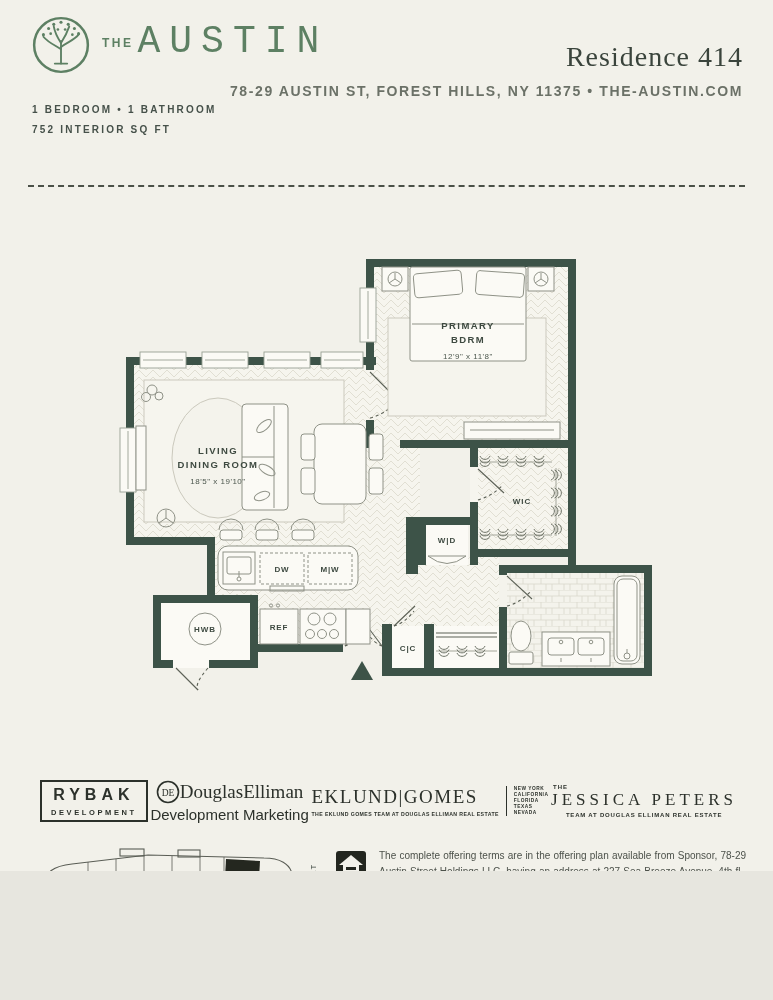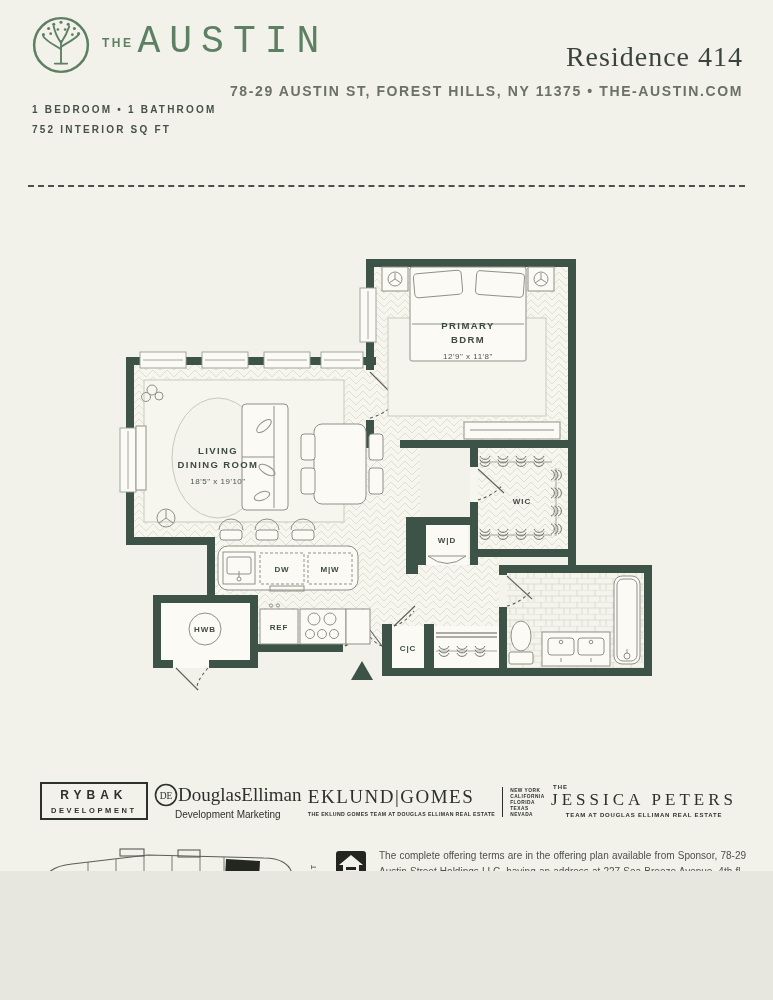--- a/index.html
+++ b/index.html
@@ -27,27 +27,27 @@
   .plan{position:absolute;left:118px;top:230px;}
   .plan text{font-family:"Liberation Sans",sans-serif;}
   .rmlabel{font-size:9.5px;font-weight:bold;letter-spacing:1.4px;fill:#3e4a41;text-anchor:middle;}
   .rmdims{font-size:8px;letter-spacing:.5px;fill:#4c574e;text-anchor:middle;}
   .smlabel{font-size:8px;font-weight:bold;letter-spacing:.9px;fill:#3e4a41;text-anchor:middle;}
 
   
   .logos{position:absolute;left:40px;right:36px;top:772px;height:58px;display:flex;
          align-items:center;justify-content:space-between;color:#2c312b;}
   .rybak{border:2.5px solid #2c312b;padding:4px 9px 3px;text-align:center;}
-  .rybak-name{font-size:12px;font-weight:bold;letter-spacing:5px;}
+  .rybak-name{font-size:16px;font-weight:bold;letter-spacing:5px;}
   .rybak-sub{font-size:7.5px;font-weight:bold;letter-spacing:2.6px;margin-top:4px;}
   .de{text-align:center;}
   .de-row{display:flex;align-items:center;justify-content:center;gap:0;}
   .de-name{font-family:"Liberation Serif",serif;font-size:19px;}
-  .de-sub{font-size:10px;margin-top:2px;}
-  .eklund{display:flex;align-items:flex-end;gap:7px;}
+  .de-sub{font-size:15px;margin-top:2px;}
+  .eklund{display:flex;align-items:flex-start;gap:7px;}
   .ek-name{font-family:"Liberation Serif",serif;font-size:19px;letter-spacing:1.5px;}
   .ek-sub{font-size:5.2px;letter-spacing:.4px;margin-top:3px;text-align:center;font-weight:bold;}
   .ek-div{width:1px;height:30px;background:#2c312b;}
   .ek-states{display:flex;flex-direction:column;gap:1px;font-size:4.8px;font-weight:bold;letter-spacing:.5px;}
   .jp{text-align:center;}
   .jp-the{font-size:6px;font-weight:bold;letter-spacing:1px;text-align:left;margin-left:2px;}
   .jp-name{font-family:Liberation Serif, serif;font-size:17px;letter-spacing:4px;}
   .jp-sub{font-size:6px;letter-spacing:.8px;margin-top:2px;font-weight:bold;}
 
   

